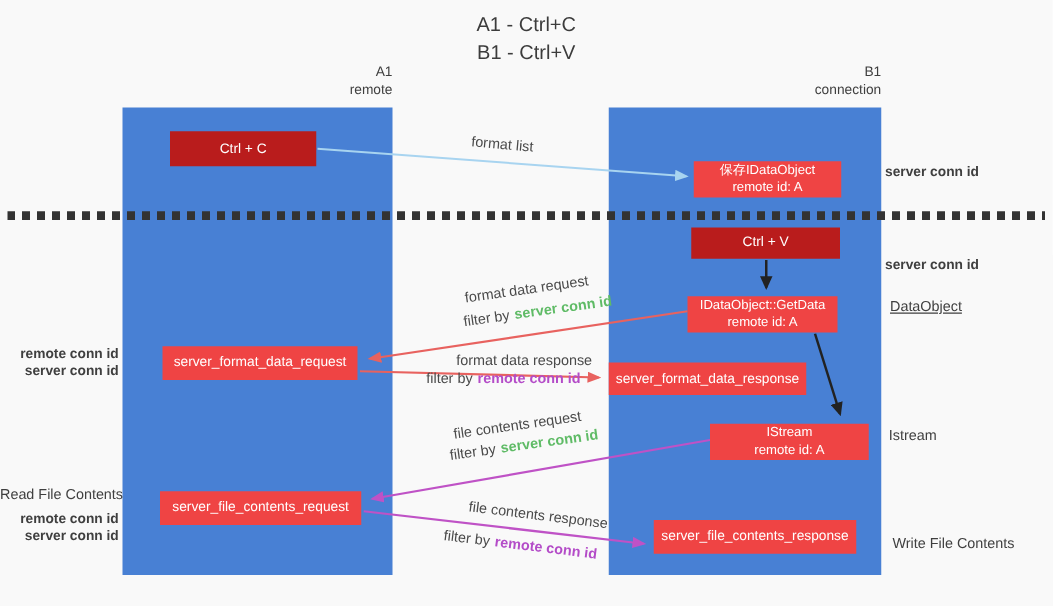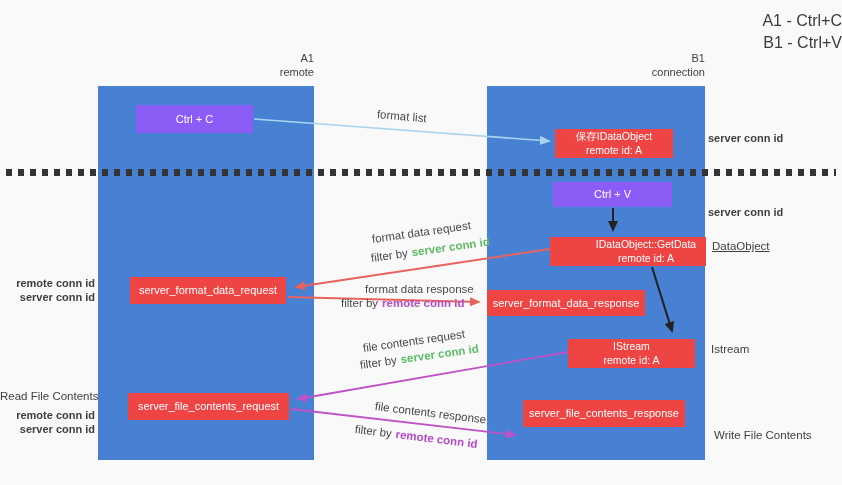--- a/index.html
+++ b/index.html
@@ -4,26 +4,26 @@
 <style>
   html,body{margin:0;padding:0;}
   #page{position:relative;width:842px;height:485px;background:#f9f9f9;overflow:hidden;
         font-family:"Liberation Sans",sans-serif;color:#3f3f3f;}
   .lane{position:absolute;top:86px;height:374px;background:#4880d4;z-index:1;}
   #lane-a{left:98px;width:216px;}
   #lane-b{left:487px;width:218px;}
   .lane-header{position:absolute;top:52px;text-align:right;font-size:11px;line-height:1.25;z-index:3;color:#3f3f3f;}
   #lane-a-header{left:98px;width:216px;}
   #lane-b-header{left:487px;width:218px;}
-  #title{position:absolute;top:10px;left:0;width:842px;text-align:right;font-size:16px;
+  #title{position:absolute;top:10px;left:0;width:842px;text-align:center;font-size:16px;
          line-height:1.35;color:#3c3c3c;z-index:3;}
   .node{position:absolute;display:flex;flex-direction:column;align-items:center;justify-content:center;
         color:#fff;font-size:11px;text-align:center;z-index:4;line-height:1.3;}
   .orange{background:#ef4444;}
-  .green{background:#8b5cf6;}
+  .green{background:#b91c1c;}
   .two-line{font-size:10.5px;}
   #divider{position:absolute;left:6px;top:169px;width:830px;height:7px;z-index:2;
            background:repeating-linear-gradient(90deg,#333 0 6px,transparent 6px 12px);}
   svg.arrows{position:absolute;left:0;top:0;z-index:3;}
   .edge-label{position:absolute;font-size:11.5px;color:#4a4a4a;white-space:nowrap;z-index:5;
               transform-origin:left center;}
   .green-t{color:#5fbb66;font-weight:bold;}
   .purple-t{color:#b44cc8;font-weight:bold;}
   .side-label{position:absolute;font-size:11.5px;color:#3f3f3f;white-space:nowrap;z-index:5;}
   .side-label.bold{font-weight:bold;font-size:11px;}
@@ -84,21 +84,21 @@
 
   <div class="node orange two-line" style="left:555px;top:129px;width:118px;height:29px;">
     <div>保存IDataObject</div>
     <div>remote id: A</div>
   </div>
 
   <div class="node green" style="left:553px;top:182px;width:119px;height:25px;">
     <div>Ctrl + V</div>
   </div>
 
-  <div class="node orange two-line" style="left:550px;top:237px;width:120px;height:29px;padding-left:36px;">
+  <div class="node orange two-line" style="left:550px;top:237px;width:120px;height:29px;">
     <div>IDataObject::GetData</div>
     <div>remote id: A</div>
   </div>
 
   <div class="node orange" style="left:487px;top:290px;width:158px;height:26px;">
     <div>server_format_data_response</div>
   </div>
 
   <div class="node orange" style="left:130px;top:277px;width:156px;height:27px;">
     <div>server_format_data_request</div>
@@ -106,21 +106,21 @@
 
   <div class="node orange two-line" style="left:568px;top:339px;width:127px;height:29px;">
     <div>IStream</div>
     <div>remote id: A</div>
   </div>
 
   <div class="node orange" style="left:128px;top:393px;width:161px;height:27px;">
     <div>server_file_contents_request</div>
   </div>
 
-  <div class="node orange" style="left:523px;top:400px;width:162px;height:27px;">
+  <div class="node orange" style="left:523px;top:416px;width:162px;height:27px;">
     <div>server_file_contents_response</div>
   </div>
 
   <div class="edge-label" style="left:377px;top:108px;transform:rotate(5deg);">format list</div>
 
   <div class="edge-label" style="left:372px;top:233px;transform:rotate(-8deg);">format data request</div>
   <div class="edge-label" style="left:371px;top:252px;transform:rotate(-8deg);">
     <span>filter by</span><span class="gap"></span><span class="green-t">server conn id</span>
   </div>
 

